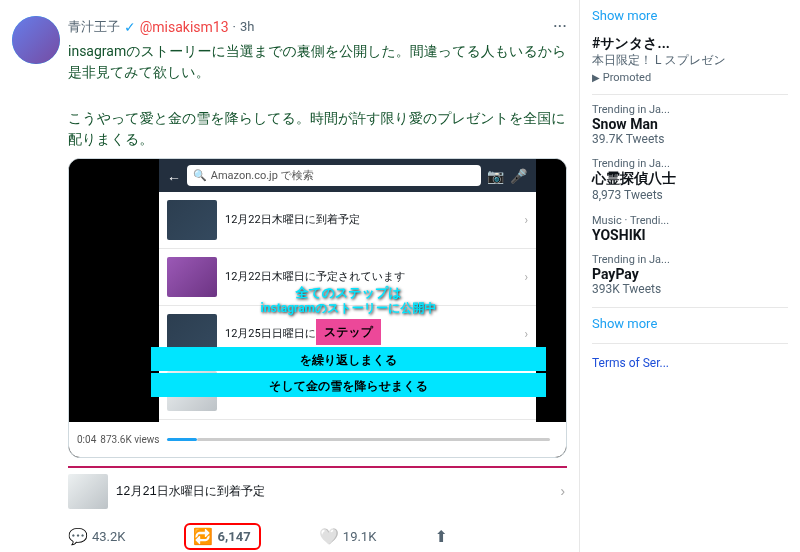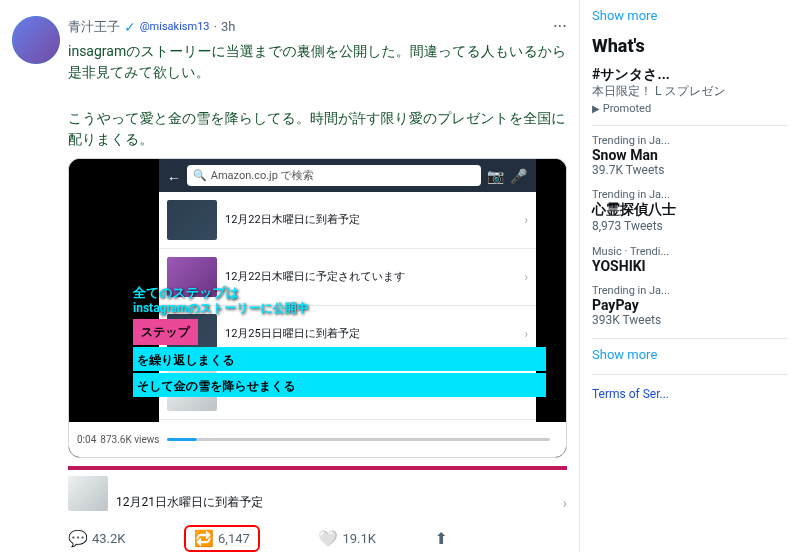--- a/index.html
+++ b/index.html
@@ -72,22 +72,22 @@
       font-size: 13px;
       color: #536471;
     }
 
     .verified-badge {
       color: #1da1f2;
       font-size: 14px;
     }
 
     .tweet-handle {
-      font-size: 11px;
-      color: #1d4ed8;
+      font-size: 14px;
+      color: #ef4444;
     }
 
     .tweet-time {
       font-size: 13px;
       color: #536471;
     }
 
     .more-btn {
       margin-left: auto;
       color: #536471;
@@ -223,23 +223,24 @@
     }
 
     .amazon-item-arrow {
       color: #aaa;
       font-size: 12px;
     }
 
     .overlay-text {
       position: absolute;
       bottom: 60px;
-      left: 64px;
+      left: 82px;
       right: 20px;
       z-index: 10;
+      text-align: center;
     }
 
     .overlay-line {
       display: block;
       font-size: 15px;
       font-weight: 700;
       color: #00e5ff;
       line-height: 1.3;
       text-shadow: 1px 1px 2px rgba(0,0,0,0.8);
     }
@@ -299,21 +300,21 @@
     }
 
     .action-btn.retweet {
       border: 2px solid #f00;
       border-radius: 6px;
       padding: 2px 8px;
       color: #536471;
     }
 
     .action-btn.retweet .count {
-      font-weight: 400;
+      font-weight: 700;
     }
 
     
     .sidebar {
       width: 220px;
       flex-shrink: 0;
       padding: 8px 12px;
       overflow: hidden;
     }
 
@@ -471,21 +472,21 @@
         <div class="video-bottom-bar">
           <span class="video-timestamp">0:04</span>
           <span class="video-views-count">873.6K views</span>
           <div style="display:flex;align-items:center;padding:0 8px;flex:1;">
             <div style="background:#1da1f2;width:30px;height:3px;border-radius:2px;"></div>
             <div style="background:#ccc;flex:1;height:3px;border-radius:2px;"></div>
           </div>
         </div>
       </div>
 
-      <div style="display:flex;align-items:flex-end;gap:8px;padding:6px 0;border-top:4px solid #be185d;">
+      <div style="display:flex;align-items:center;gap:8px;padding:6px 0;border-top:2px solid #be185d;font-family:Liberation Mono, monospace;">
         <div style="width:40px;height:35px;background:linear-gradient(135deg,#ecf0f1,#bdc3c7);border-radius:2px;flex-shrink:0;"></div>
         <span style="font-size:12px;color:#0f1419;">12月21日水曜日に到着予定</span>
         <span style="color:#aaa;font-size:14px;margin-left:auto;">›</span>
       </div>
 
       <div class="tweet-actions">
         <div class="action-btn">
           <span class="icon">💬</span>
           <span class="count">43.2K</span>
         </div>
@@ -501,21 +502,20 @@
           <span class="icon">⬆</span>
         </div>
       </div>
     </div>
   </div>
 </div>
 
 <div class="sidebar">
   <span class="show-more-link">Show more</span>
 
-  <div class="whats-happening">What's</div>
 
   
   <div class="trending-item">
     <span class="trending-tag">#サンタさ...</span>
     <span class="trending-desc">本日限定！ L
 スプレゼン</span>
     <div class="promoted-label">
       <span class="promoted-icon">▶</span>
       <span>Promoted</span>
     </div>

